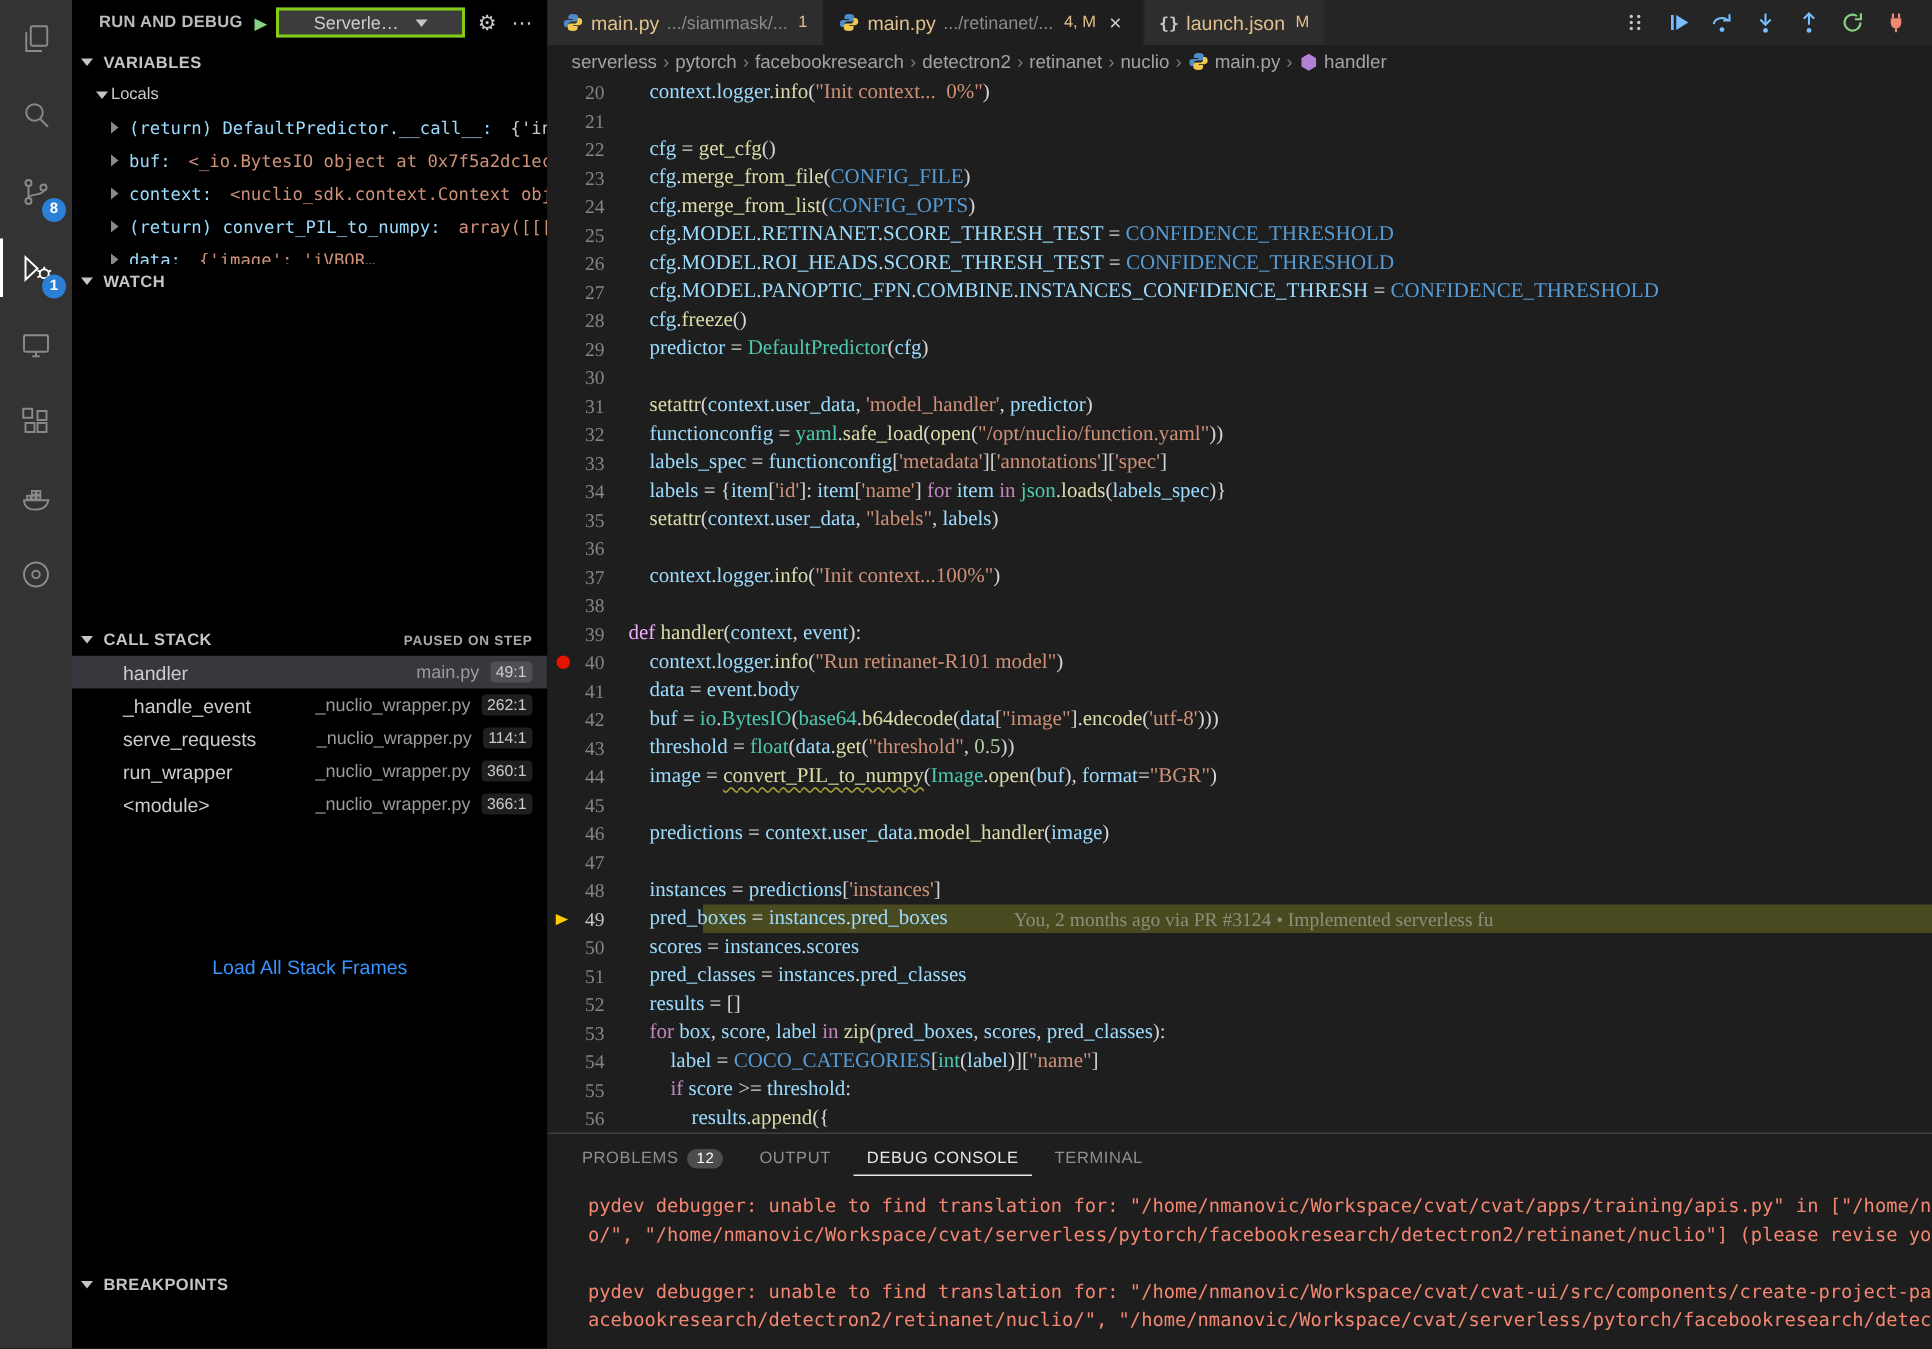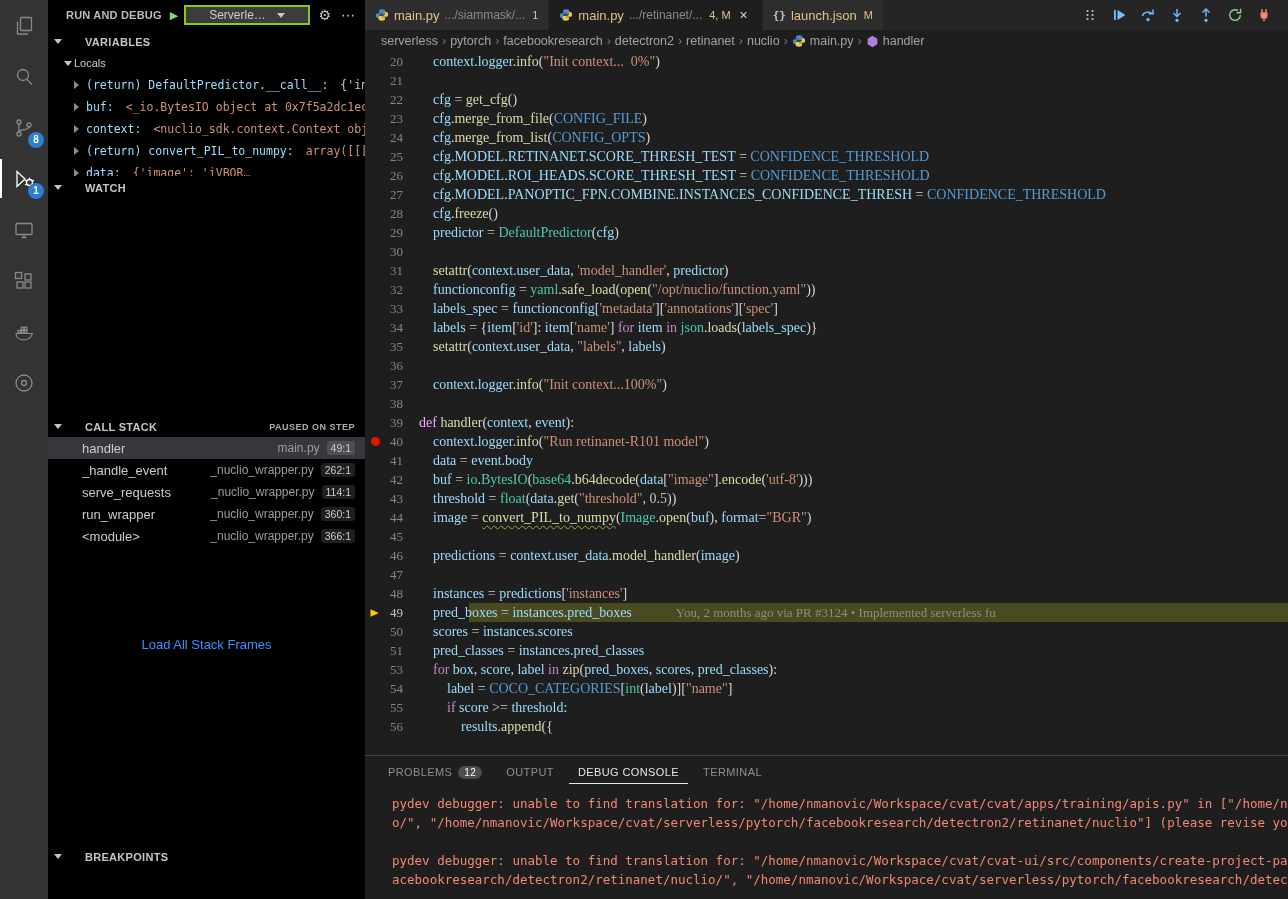--- a/index.html
+++ b/index.html
@@ -20,21 +20,21 @@
   .sb-title{height:30px;flex:none;display:flex;align-items:center;padding:0 8px 0 18px;gap:6px}
   .sb-title-label{font-size:11px;color:#bbb;white-space:nowrap;font-weight:700;letter-spacing:.2px}
   .play-btn{color:#89d185;font-size:11px;cursor:pointer;margin-left:2px}
   .cfg-select{flex:1;min-width:0;height:20px;background:#3c3c3c;border:2px solid #84cc16;border-radius:0;
               display:flex;align-items:center;padding:0 23px;gap:6px;font-size:12px;color:#ccc;cursor:pointer}
   .cfg-label{flex:1;overflow:hidden;white-space:nowrap;text-overflow:ellipsis}
   .icon-btn{color:#c5c5c5;cursor:pointer;font-size:14px;line-height:1;padding:0 2px}
   .chev-down{width:0;height:0;border-left:4px solid transparent;border-right:4px solid transparent;border-top:5px solid #c5c5c5;flex:none}
   .chev-right{width:0;height:0;border-top:4px solid transparent;border-bottom:4px solid transparent;border-left:5px solid #8a8a8a;flex:none}
   .sb-section{flex:none;display:flex;flex-direction:column;overflow:hidden}
-  .sec-head{height:22px;flex:none;display:flex;align-items:center;gap:23px;padding:0 10px 0 6px;
+  .sec-head{height:22px;flex:none;display:flex;align-items:center;gap:7px;padding:0 10px 0 6px;
             font-size:11px;font-weight:700;color:#c5c5c5;letter-spacing:.3px;border-top:1px solid rgba(0,0,0,.28)}
   #sec-variables{height:146px}
   #sec-watch{height:239px}
   #sec-callstack{height:430px}
   #sec-breakpoints{flex:1}
   .paused{margin-left:auto;font-size:9px;color:#ababab;letter-spacing:.5px;font-weight:700}
   .scope-row{height:22px;flex:none;display:flex;align-items:center;gap:2px;padding-left:16px;font-size:11px;color:#ccc;cursor:pointer}
   .tree-list{flex:1;overflow:hidden}
   .tree-row{height:22px;display:flex;align-items:center;gap:7px;padding-left:26px;white-space:nowrap;overflow:hidden;
             font-family:"DejaVu Sans Mono",monospace;font-size:11.5px;cursor:pointer}
@@ -423,20 +423,21 @@
           <div class="code-line"><span class="glyph"></span><span class="lnum">44</span><span class="ltext"><span class="tk-pl">    </span><span class="tk-va">image</span><span class="tk-pl"> = </span><span class="tk-fn tk-wavy">convert_PIL_to_numpy</span><span class="tk-pl">(</span><span class="tk-cl">Image</span><span class="tk-pl">.</span><span class="tk-fn">open</span><span class="tk-pl">(</span><span class="tk-va">buf</span><span class="tk-pl">), </span><span class="tk-va">format</span><span class="tk-pl">=</span><span class="tk-st">"BGR"</span><span class="tk-pl">)</span></span></div>
           <div class="code-line"><span class="glyph"></span><span class="lnum">45</span><span class="ltext"></span></div>
           <div class="code-line"><span class="glyph"></span><span class="lnum">46</span><span class="ltext"><span class="tk-pl">    </span><span class="tk-va">predictions</span><span class="tk-pl"> = </span><span class="tk-va">context</span><span class="tk-pl">.</span><span class="tk-va">user_data</span><span class="tk-pl">.</span><span class="tk-fn">model_handler</span><span class="tk-pl">(</span><span class="tk-va">image</span><span class="tk-pl">)</span></span></div>
           <div class="code-line"><span class="glyph"></span><span class="lnum">47</span><span class="ltext"></span></div>
           <div class="code-line"><span class="glyph"></span><span class="lnum">48</span><span class="ltext"><span class="tk-pl">    </span><span class="tk-va">instances</span><span class="tk-pl"> = </span><span class="tk-va">predictions</span><span class="tk-pl">[</span><span class="tk-st">'instances'</span><span class="tk-pl">]</span></span></div>
           <div class="code-line current"><span class="glyph"><svg width="12" height="12" viewBox="0 0 16 16">
                 <path d="M2 3l11 5-11 5z" fill="#ffcc00"></path>
               </svg></span><span class="lnum">49</span><span class="ltext"><span class="tk-pl">    </span><span class="tk-va">pred_boxes</span><span class="tk-pl"> = </span><span class="tk-va">instances</span><span class="tk-pl">.</span><span class="tk-va">pred_boxes</span></span><span class="blame">You, 2 months ago via PR #3124 • Implemented serverless fu</span></div>
           <div class="code-line"><span class="glyph"></span><span class="lnum">50</span><span class="ltext"><span class="tk-pl">    </span><span class="tk-va">scores</span><span class="tk-pl"> = </span><span class="tk-va">instances</span><span class="tk-pl">.</span><span class="tk-va">scores</span></span></div>
           <div class="code-line"><span class="glyph"></span><span class="lnum">51</span><span class="ltext"><span class="tk-pl">    </span><span class="tk-va">pred_classes</span><span class="tk-pl"> = </span><span class="tk-va">instances</span><span class="tk-pl">.</span><span class="tk-va">pred_classes</span></span></div>
+          <div class="code-line"><span class="glyph"></span><span class="lnum">52</span><span class="ltext"><span class="tk-pl">    </span><span class="tk-va">results</span><span class="tk-pl"> = []</span></span></div>
           <div class="code-line"><span class="glyph"></span><span class="lnum">53</span><span class="ltext"><span class="tk-pl">    </span><span class="tk-ct">for</span><span class="tk-pl"> </span><span class="tk-va">box</span><span class="tk-pl">, </span><span class="tk-va">score</span><span class="tk-pl">, </span><span class="tk-va">label</span><span class="tk-pl"> </span><span class="tk-ct">in</span><span class="tk-pl"> </span><span class="tk-fn">zip</span><span class="tk-pl">(</span><span class="tk-va">pred_boxes</span><span class="tk-pl">, </span><span class="tk-va">scores</span><span class="tk-pl">, </span><span class="tk-va">pred_classes</span><span class="tk-pl">):</span></span></div>
           <div class="code-line"><span class="glyph"></span><span class="lnum">54</span><span class="ltext"><span class="tk-pl">        </span><span class="tk-va">label</span><span class="tk-pl"> = </span><span class="tk-co">COCO_CATEGORIES</span><span class="tk-pl">[</span><span class="tk-cl">int</span><span class="tk-pl">(</span><span class="tk-va">label</span><span class="tk-pl">)][</span><span class="tk-st">"name"</span><span class="tk-pl">]</span></span></div>
           <div class="code-line"><span class="glyph"></span><span class="lnum">55</span><span class="ltext"><span class="tk-pl">        </span><span class="tk-ct">if</span><span class="tk-pl"> </span><span class="tk-va">score</span><span class="tk-pl"> &gt;= </span><span class="tk-va">threshold</span><span class="tk-pl">:</span></span></div>
           <div class="code-line"><span class="glyph"></span><span class="lnum">56</span><span class="ltext"><span class="tk-pl">            </span><span class="tk-va">results</span><span class="tk-pl">.</span><span class="tk-fn">append</span><span class="tk-pl">({</span></span></div>
         </div>
       </div>
 
     <div id="panel">
       <div id="panel-tabs">
           <span class="panel-tab">

